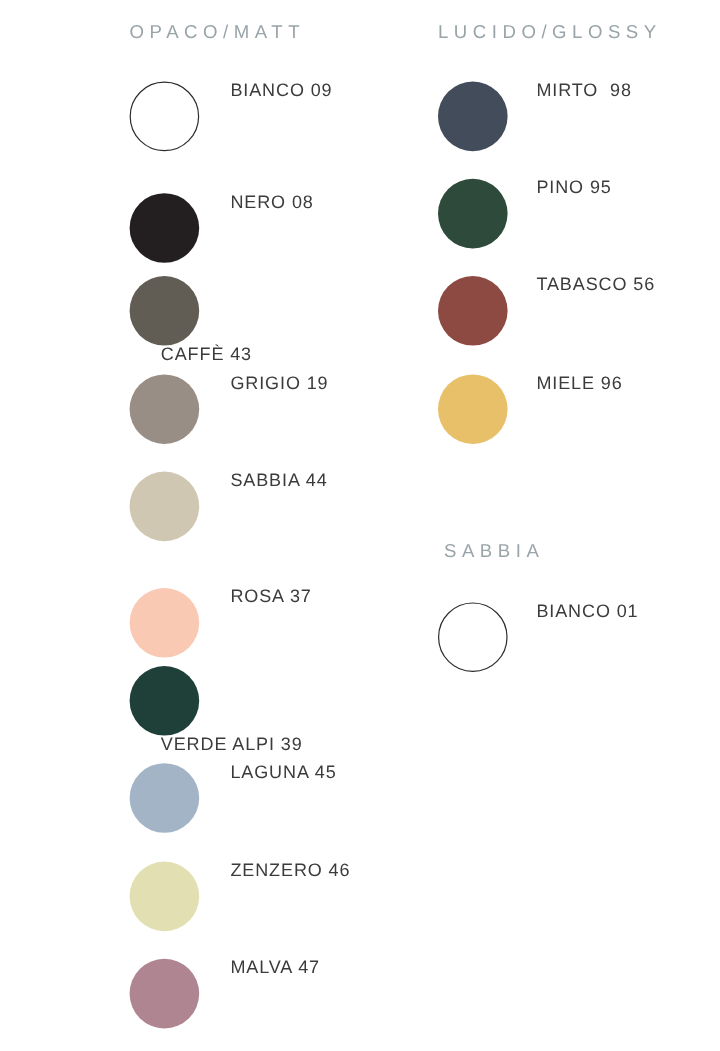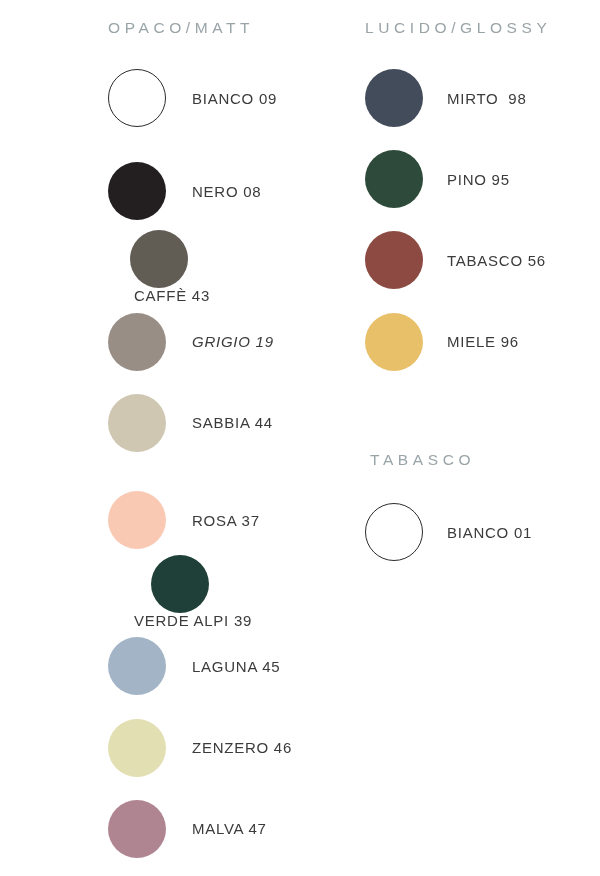--- a/index.html
+++ b/index.html
@@ -51,21 +51,20 @@
   .swatch-list {
     position: absolute;
     left: 0;
     top: 0;
     width: 100%;
   }
   .swatch-row {
     position: absolute;
     left: 0;
     display: flex;
-    align-items: center;
     height: 60px;
     white-space: nowrap;
   }
 
   .dot {
     width: 58px;
     height: 58px;
     border-radius: 50%;
     flex: 0 0 58px;
     box-sizing: border-box;
@@ -103,21 +102,21 @@
           <div class="swatch-label">BIANCO 09</div>
         </div>
         <div class="swatch-row" style="top: 161px;">
           <div class="dot" style="background: rgb(35, 31, 32);"></div>
           <div class="swatch-label">NERO 08</div>
         </div>
         <div class="swatch-row" style="top: 230.4px; flex-direction: column;">
           <div class="dot" style="background: rgb(97, 92, 84);"></div>
           <div class="swatch-label">CAFFÈ 43</div>
         </div>
-        <div class="swatch-row" style="top: 311.6px; font-style: italic;">
+        <div class="swatch-row" style="top: 311.6px;">
           <div class="dot" style="background: rgb(153, 142, 134);"></div>
           <div class="swatch-label">GRIGIO 19</div>
         </div>
         <div class="swatch-row" style="top: 392.8px;">
           <div class="dot" style="background: rgb(207, 199, 178);"></div>
           <div class="swatch-label">SABBIA 44</div>
         </div>
         <div class="swatch-row" style="top: 490px;">
           <div class="dot" style="background: rgb(249, 201, 180);"></div>
           <div class="swatch-label">ROSA 37</div>
@@ -156,21 +155,21 @@
         <div class="swatch-row" style="top: 230.4px;">
           <div class="dot" style="background: rgb(140, 74, 66);"></div>
           <div class="swatch-label">TABASCO 56</div>
         </div>
         <div class="swatch-row" style="top: 311.6px;">
           <div class="dot" style="background: rgb(233, 192, 106);"></div>
           <div class="swatch-label">MIELE 96</div>
         </div>
       </div>
 
-    <div class="section-title heading-classic">TABASCO</div>
+    <div class="section-title heading-classic">SABBIA</div>
 
     <div class="swatch-list" id="list-classic">
         <div class="swatch-row" style="top: 502px;">
           <div class="dot outlined"></div>
           <div class="swatch-label">BIANCO 01</div>
         </div>
       </div>
   </div>
 
 </div>

